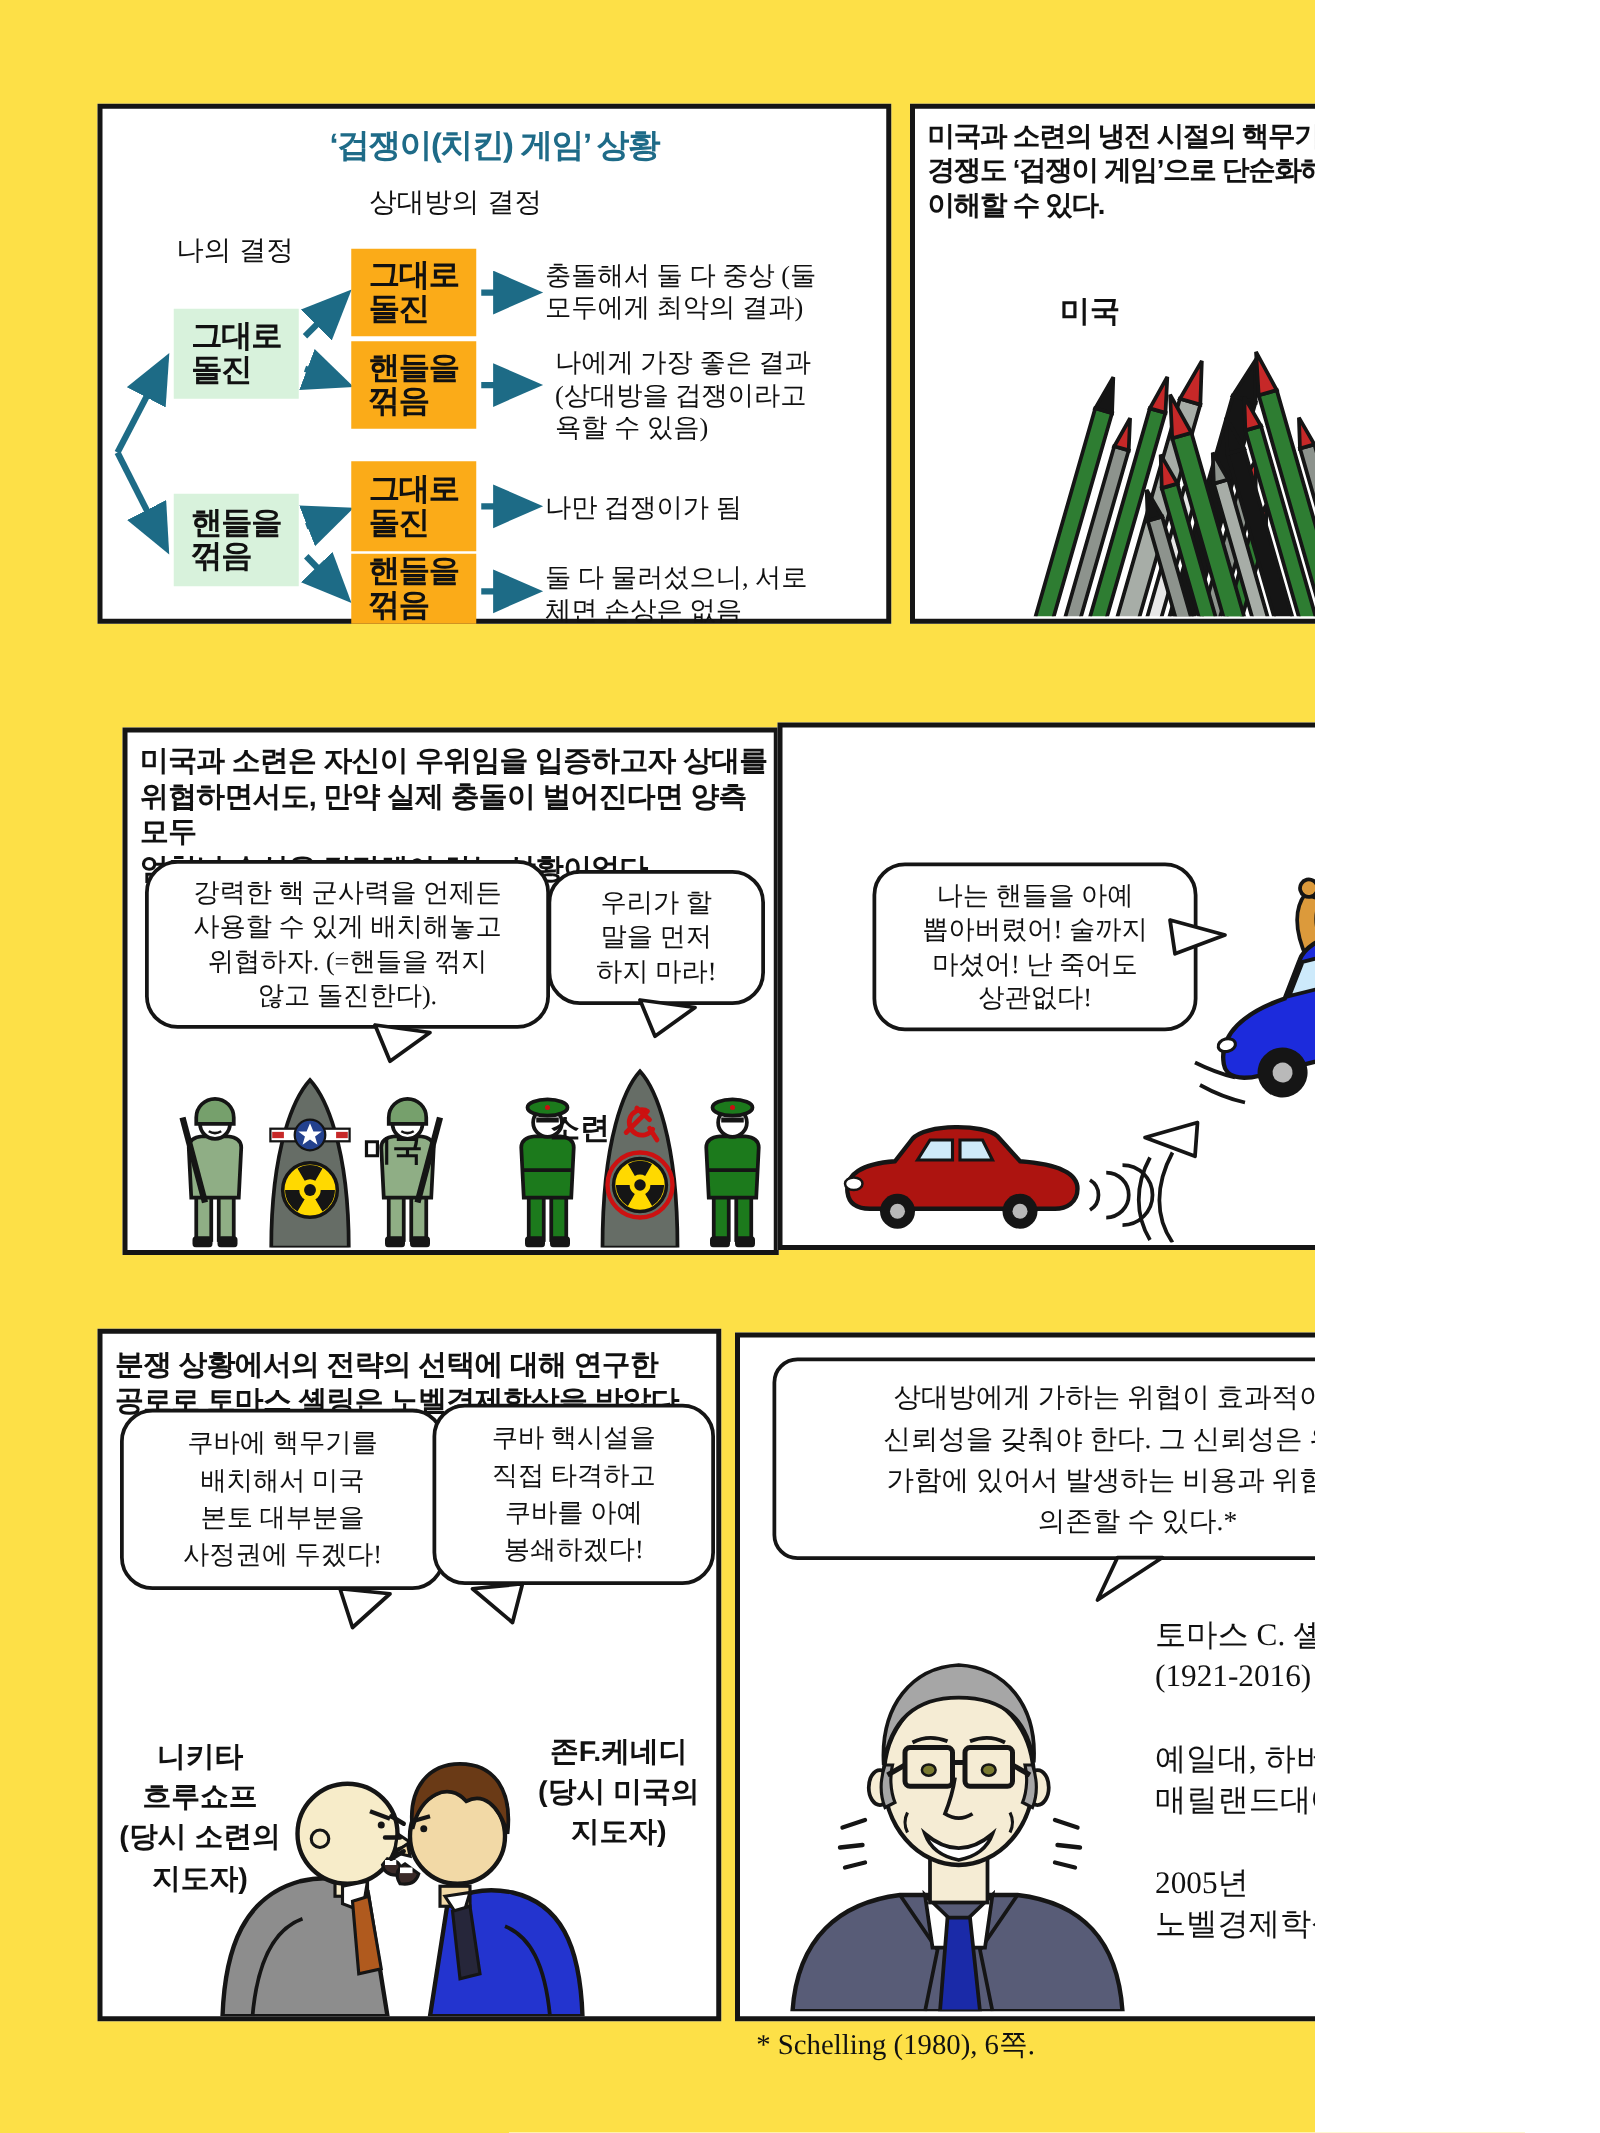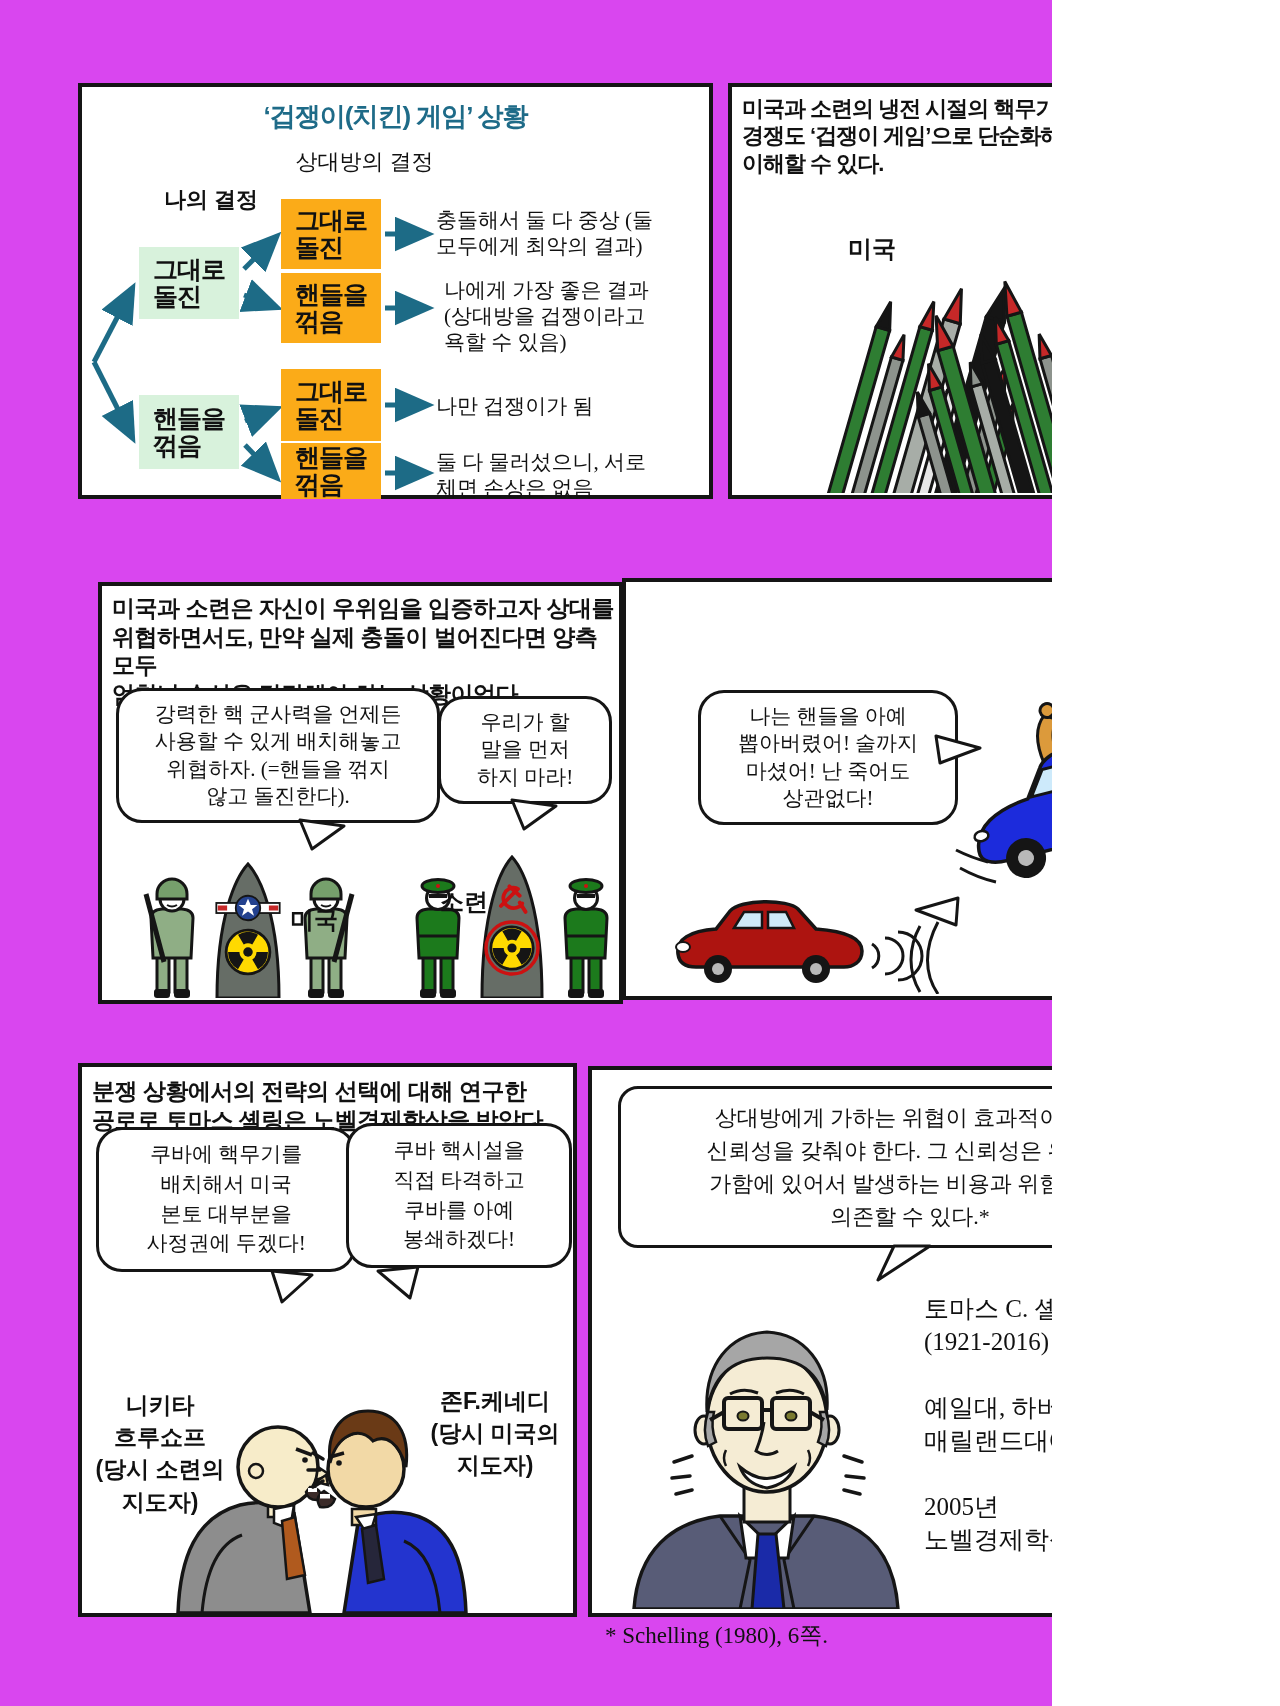--- a/index.html
+++ b/index.html
@@ -1,16 +1,16 @@
 <!DOCTYPE html>
 <html><head>
 <meta charset="utf-8">
 <style>
   html,body{margin:0;padding:0;background:#fff;}
-  #canvas{position:relative;width:1052px;height:1706px;background:#d946ef;overflow:hidden;
+  #canvas{position:relative;width:1052px;height:1706px;background:#fde047;overflow:hidden;
           font-family:"Liberation Sans",sans-serif;color:#111;}
   .abs{position:absolute;}
   .panel{position:absolute;background:#fff;border:4px solid #151515;}
   .cap{position:absolute;font-weight:800;white-space:pre-line;letter-spacing:-0.5px;line-height:1.24;color:#111;}
   .lbl{position:absolute;font-weight:600;white-space:pre-line;color:#111;}
   .bubble{position:absolute;background:#fff;border:3.5px solid #151515;border-radius:26px;
           font-family:"Liberation Serif",serif;font-size:21px;line-height:1.3;text-align:center;
           white-space:pre-line;padding:10px 8px;color:#111;}
   .out{position:absolute;font-family:"Liberation Serif",serif;font-size:21px;line-height:1.24;
        white-space:pre-line;color:#111;}
@@ -71,21 +71,21 @@
         <rect x="-9" y="-104" width="18" height="4" fill="#151515"></rect>
         <ellipse cx="0" cy="-112" rx="16" ry="6.5" fill="#1c7a1c" stroke="#151515" stroke-width="3"></ellipse>
         <circle cx="0" cy="-112" r="2" fill="#cc1111"></circle>
       </g>
     </defs>
   </svg>
 
   <div class="panel" style="left:78px;top:83px;width:627px;height:408px;">
     <div class="abs" style="left: 0px; right: 0px; top: 12px; text-align: center; font-size: 26px; font-weight: 800; letter-spacing: -1px; color: rgb(30, 107, 136);">‘겁쟁이(치킨) 게임’ 상황</div>
     <div class="lbl" style="left:195px;top:60px;width:175px;text-align:center;font-size:22px;font-weight:500;">상대방의 결정</div>
-    <div class="lbl" style="left:73px;top:98px;width:112px;text-align:center;font-size:22px;font-weight:700;">나의 결정</div>
+    <div class="lbl" style="left:50px;top:98px;width:112px;text-align:center;font-size:22px;font-weight:400;">나의 결정</div>
 
     <svg class="abs" width="627" height="408" style="left:0;top:0;" viewBox="0 0 627 408">
       <defs>
         <marker id="ah" markerWidth="9" markerHeight="8" refX="6.5" refY="3.5" orient="auto">
           <polygon points="0,0 8,3.5 0,7" fill="#1d6b86"></polygon>
         </marker>
       </defs>
       <g stroke="#1d6b86" stroke-width="5">
         <line x1="12" y1="275" x2="50" y2="202" marker-end="url(#ah)"></line>
         <line x1="12" y1="275" x2="50" y2="350" marker-end="url(#ah)"></line>

